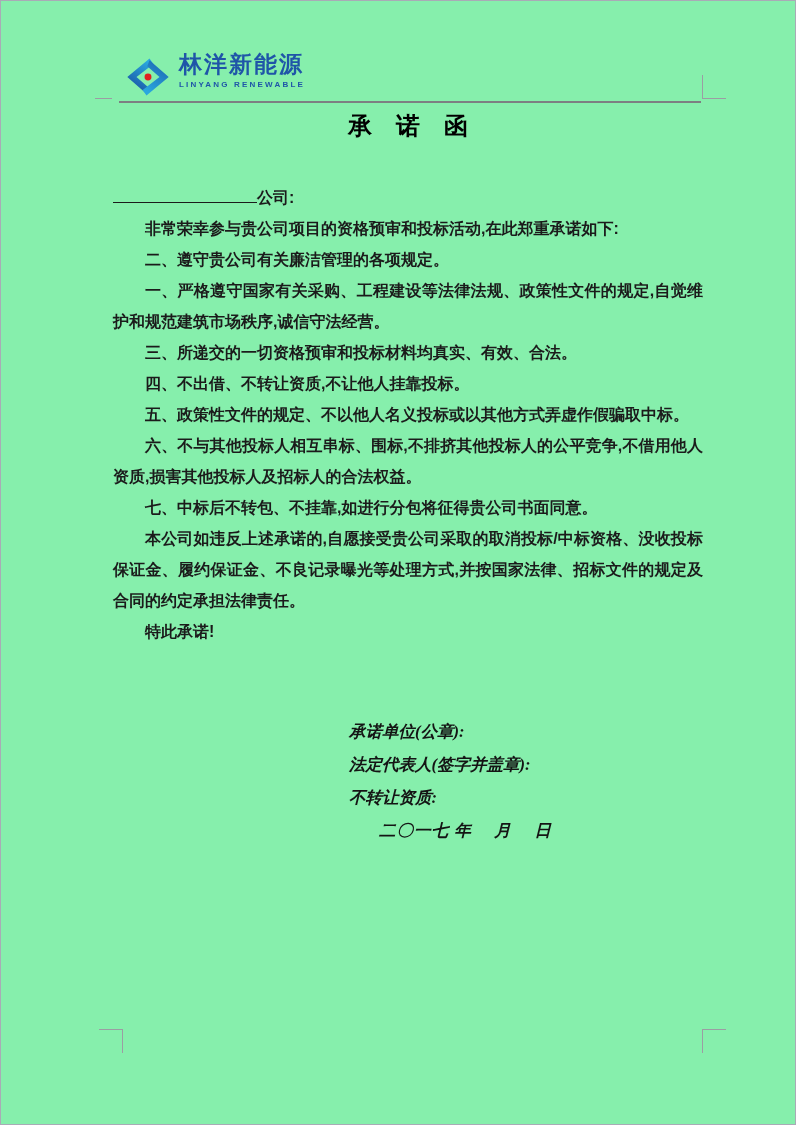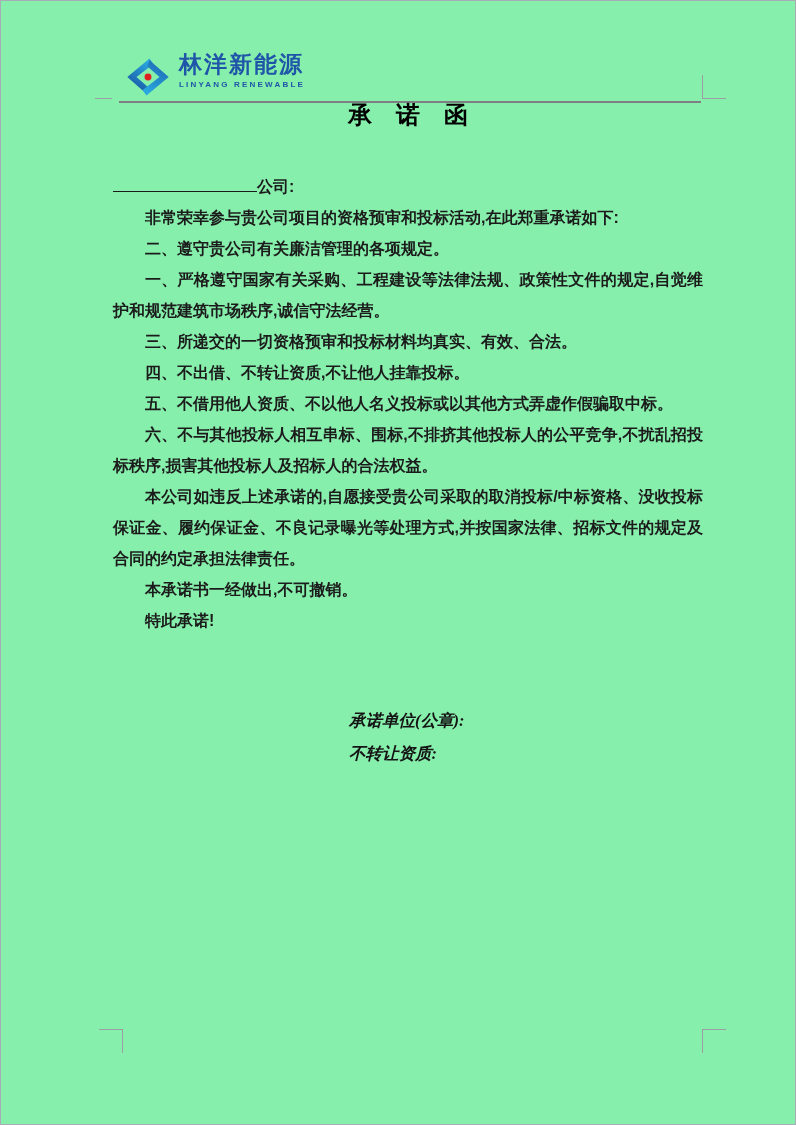--- a/index.html
+++ b/index.html
@@ -55,21 +55,21 @@
   .cm-tr-h { left: 701px; top: 97px;   width: 24px; height: 1px; }
   .cm-bl-h { left: 98px;  top: 1028px; width: 24px; height: 1px; }
   .cm-bl-v { left: 121px; top: 1028px; width: 1px;  height: 24px; }
   .cm-br-v { left: 701px; top: 1028px; width: 1px;  height: 24px; }
   .cm-br-h { left: 701px; top: 1028px; width: 24px; height: 1px; }
 
   
   .doc {
     position: absolute;
     left: 112px;
-    top: 96px;
+    top: 107px;
     width: 590px;
     color: #1b1b1b;
   }
   .doc-title {
     font-family: "Liberation Serif", serif;
     font-size: 24px;
     font-weight: 700;
     text-align: center;
     line-height: 36px;
     margin-bottom: 38px;
@@ -145,26 +145,28 @@
     <h1 class="doc-title">承　诺　函</h1>
 
     <p class="para salutation"><span class="blank-line"></span><span>公司:</span></p>
 
     <p class="para indent">非常荣幸参与贵公司项目的资格预审和投标活动,在此郑重承诺如下:</p>
 
     <p class="para indent">二、遵守贵公司有关廉洁管理的各项规定。</p>
     <p class="para indent">一、严格遵守国家有关采购、工程建设等法律法规、政策性文件的规定,自觉维护和规范建筑市场秩序,诚信守法经营。</p>
     <p class="para indent">三、所递交的一切资格预审和投标材料均真实、有效、合法。</p>
     <p class="para indent">四、不出借、不转让资质,不让他人挂靠投标。</p>
-    <p class="para indent">五、不借用他人资质、不以他人名义投标或以其他方式弄虚作假骗取中标。</p>
-    <p class="para indent">六、不与其他投标人相互串标、围标,不排挤其他投标人的公平竞争,不扰乱招投标秩序,损害其他投标人及招标人的合法权益。</p>
+    <p class="para indent">五、政策性文件的规定、不以他人名义投标或以其他方式弄虚作假骗取中标。</p>
+    <p class="para indent">六、不与其他投标人相互串标、围标,不排挤其他投标人的公平竞争,不借用他人资质,损害其他投标人及招标人的合法权益。</p>
+    <p class="para indent">七、中标后不转包、不挂靠,如进行分包将征得贵公司书面同意。</p>
 
     <p class="para indent">本公司如违反上述承诺的,自愿接受贵公司采取的取消投标/中标资格、没收投标保证金、履约保证金、不良记录曝光等处理方式,并按国家法律、招标文件的规定及合同的约定承担法律责任。</p>
-    <p class="para indent">本承诺书一经做出,不可撤销。</p>
     <p class="para indent">特此承诺!</p>
 
     <div class="signature">
       <p>承诺单位(公章):</p>
+      <p>法定代表人(签字并盖章):</p>
       <p>不转让资质:</p>
+      <p class="date-line">二〇一七 年　 月　 日</p>
     </div>
   </div>
 
 </div>
 
 </body></html>

